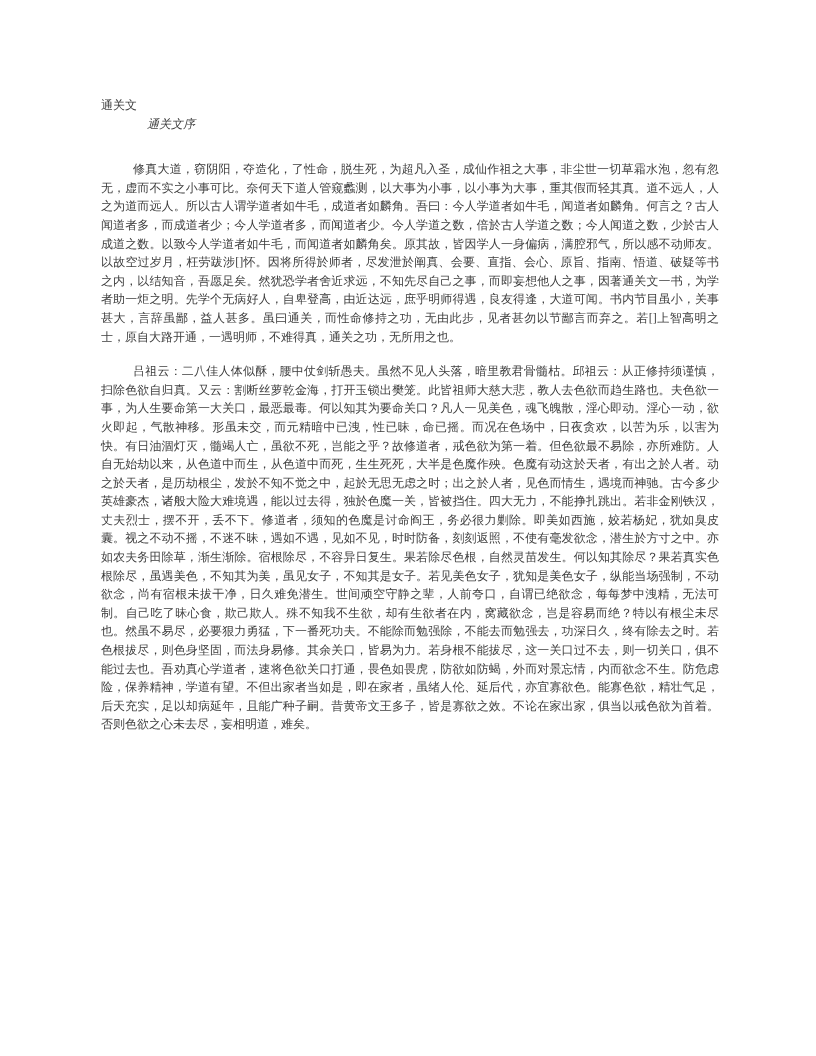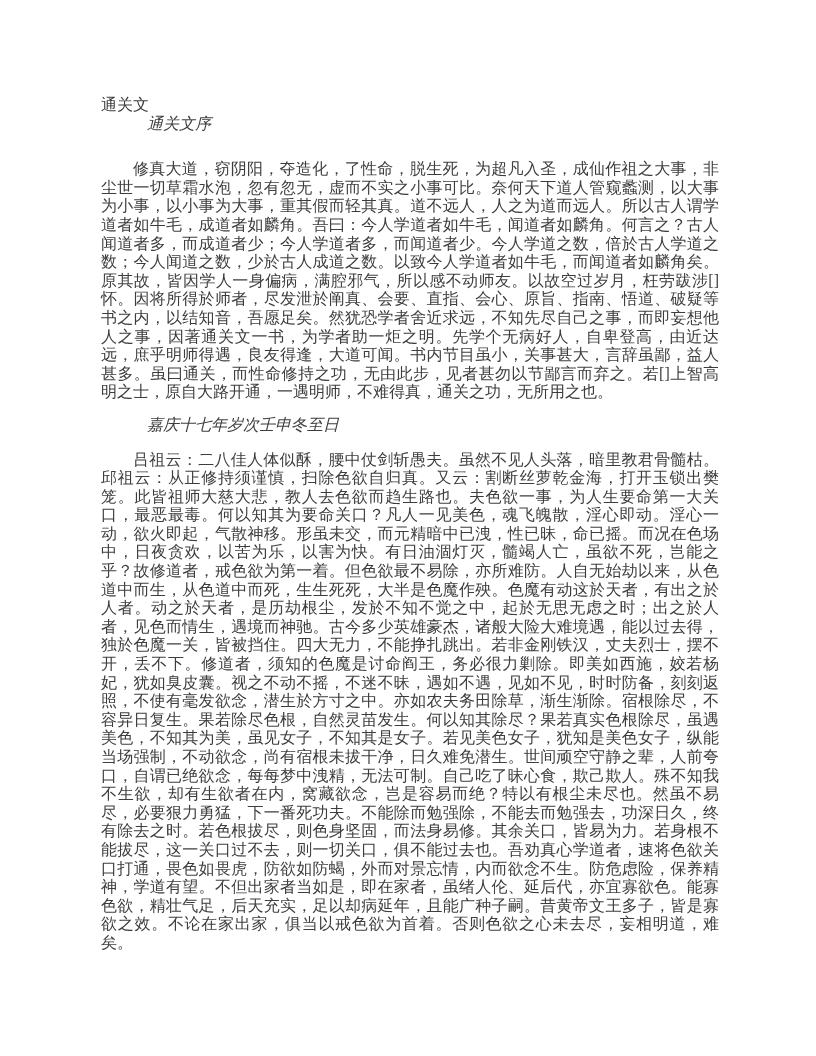--- a/index.html
+++ b/index.html
@@ -9,21 +9,21 @@
   }
   .page {
     position: relative;
     width: 816px;
     height: 1056px;
     box-sizing: border-box;
     padding: 96px 97px 0 101px;
     background: #ffffff;
     overflow: hidden;
     font-family: "Liberation Serif", "DejaVu Serif", serif;
-    font-size: 16px;
+    font-size: 12px;
     line-height: 18.6px;
     color: #3d3d3d;
   }
   .line {
     margin: 0;
     white-space: pre-wrap;
   }
   .indent3 {
     text-indent: 46px;
     font-style: italic;
@@ -42,15 +42,14 @@
   .chapter-line { margin-top: 13px; }
   .chapter-para { margin-top: 16px; }
 </style>
 </head>
 <body style="background: rgb(255, 255, 255);">
 
 <div class="page" style="color: rgb(61, 61, 61);">
   <div class="line">通关文</div>
   <div class="line indent3">通关文序</div>
   <p class="para preface-para">修真大道，窃阴阳，夺造化，了性命，脱生死，为超凡入圣，成仙作祖之大事，非尘世一切草霜水泡，忽有忽无，虚而不实之小事可比。奈何天下道人管窥蠡测，以大事为小事，以小事为大事，重其假而轻其真。道不远人，人之为道而远人。所以古人谓学道者如牛毛，成道者如麟角。吾曰：今人学道者如牛毛，闻道者如麟角。何言之？古人闻道者多，而成道者少；今人学道者多，而闻道者少。今人学道之数，倍於古人学道之数；今人闻道之数，少於古人成道之数。以致今人学道者如牛毛，而闻道者如麟角矣。原其故，皆因学人一身偏病，满腔邪气，所以感不动师友。以故空过岁月，枉劳跋涉[]怀。因将所得於师者，尽发泄於阐真、会要、直指、会心、原旨、指南、悟道、破疑等书之内，以结知音，吾愿足矣。然犹恐学者舍近求远，不知先尽自己之事，而即妄想他人之事，因著通关文一书，为学者助一炬之明。先学个无病好人，自卑登高，由近达远，庶乎明师得遇，良友得逢，大道可闻。书内节目虽小，关事甚大，言辞虽鄙，益人甚多。虽曰通关，而性命修持之功，无由此步，见者甚勿以节鄙言而弃之。若[]上智高明之士，原自大路开通，一遇明师，不难得真，通关之功，无所用之也。</p>
-  <div class="line indent3 date-line">嘉庆十七年岁次壬申冬至日</div>
   <p class="para chapter-para">吕祖云：二八佳人体似酥，腰中仗剑斩愚夫。虽然不见人头落，暗里教君骨髓枯。邱祖云：从正修持须谨慎，扫除色欲自归真。又云：割断丝萝乾金海，打开玉锁出樊笼。此皆祖师大慈大悲，教人去色欲而趋生路也。夫色欲一事，为人生要命第一大关口，最恶最毒。何以知其为要命关口？凡人一见美色，魂飞魄散，淫心即动。淫心一动，欲火即起，气散神移。形虽未交，而元精暗中已洩，性已昧，命已摇。而况在色场中，日夜贪欢，以苦为乐，以害为快。有日油涸灯灭，髓竭人亡，虽欲不死，岂能之乎？故修道者，戒色欲为第一着。但色欲最不易除，亦所难防。人自无始劫以来，从色道中而生，从色道中而死，生生死死，大半是色魔作殃。色魔有动这於天者，有出之於人者。动之於天者，是历劫根尘，发於不知不觉之中，起於无思无虑之时；出之於人者，见色而情生，遇境而神驰。古今多少英雄豪杰，诸般大险大难境遇，能以过去得，独於色魔一关，皆被挡住。四大无力，不能挣扎跳出。若非金刚铁汉，丈夫烈士，摆不开，丢不下。修道者，须知的色魔是讨命阎王，务必很力剿除。即美如西施，姣若杨妃，犹如臭皮囊。视之不动不摇，不迷不昧，遇如不遇，见如不见，时时防备，刻刻返照，不使有毫发欲念，潜生於方寸之中。亦如农夫务田除草，渐生渐除。宿根除尽，不容异日复生。果若除尽色根，自然灵苗发生。何以知其除尽？果若真实色根除尽，虽遇美色，不知其为美，虽见女子，不知其是女子。若见美色女子，犹知是美色女子，纵能当场强制，不动欲念，尚有宿根未拔干净，日久难免潜生。世间顽空守静之辈，人前夸口，自谓已绝欲念，每每梦中洩精，无法可制。自己吃了昧心食，欺己欺人。殊不知我不生欲，却有生欲者在内，窝藏欲念，岂是容易而绝？特以有根尘未尽也。然虽不易尽，必要狠力勇猛，下一番死功夫。不能除而勉强除，不能去而勉强去，功深日久，终有除去之时。若色根拔尽，则色身坚固，而法身易修。其余关口，皆易为力。若身根不能拔尽，这一关口过不去，则一切关口，俱不能过去也。吾劝真心学道者，速将色欲关口打通，畏色如畏虎，防欲如防蝎，外而对景忘情，内而欲念不生。防危虑险，保养精神，学道有望。不但出家者当如是，即在家者，虽绪人伦、延后代，亦宜寡欲色。能寡色欲，精壮气足，后天充实，足以却病延年，且能广种子嗣。昔黄帝文王多子，皆是寡欲之效。不论在家出家，俱当以戒色欲为首着。否则色欲之心未去尽，妄相明道，难矣。</p>
 </div>
 
 </body></html>

